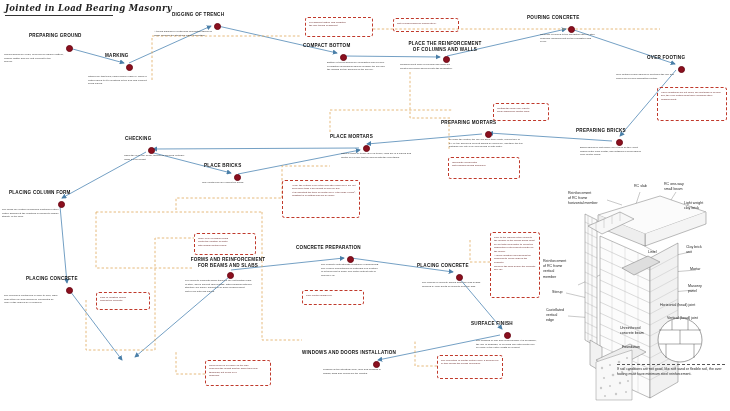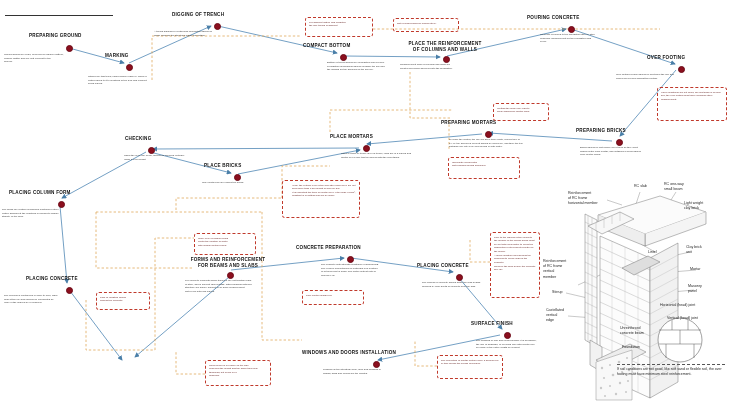--- a/index.html
+++ b/index.html
@@ -26,20 +26,21 @@
   .note li:before{content:"-";position:absolute;left:-1px;top:0;}
   .alabel{position:absolute;font-size:3.6px;line-height:1.45;color:#1f1f1f;}
   .archnote{position:absolute;border-top:0.6px dashed #555;font-size:3.5px;
             line-height:1.5;color:#1f1f1f;padding-top:1.5px;}
 </style>
 </head>
 <body>
 
 <div id="canvas">
 
+  <div class="title">Jointed in Load Bearing Masonry</div>
   <div class="title-underline"></div>
 
   <svg class="layer" viewBox="0 0 730 411">
     <defs>
       <marker id="ah" markerWidth="6" markerHeight="6" refX="5" refY="3" orient="auto">
         <path d="M0,0 L6,3 L0,6 z" fill="#4a7fa8"></path>
       </marker>
     </defs>
     <g stroke="#5b8fb9" stroke-width="0.85" fill="none" marker-end="url(#ah)">
       <path d="M69,48 L124,63"></path>

